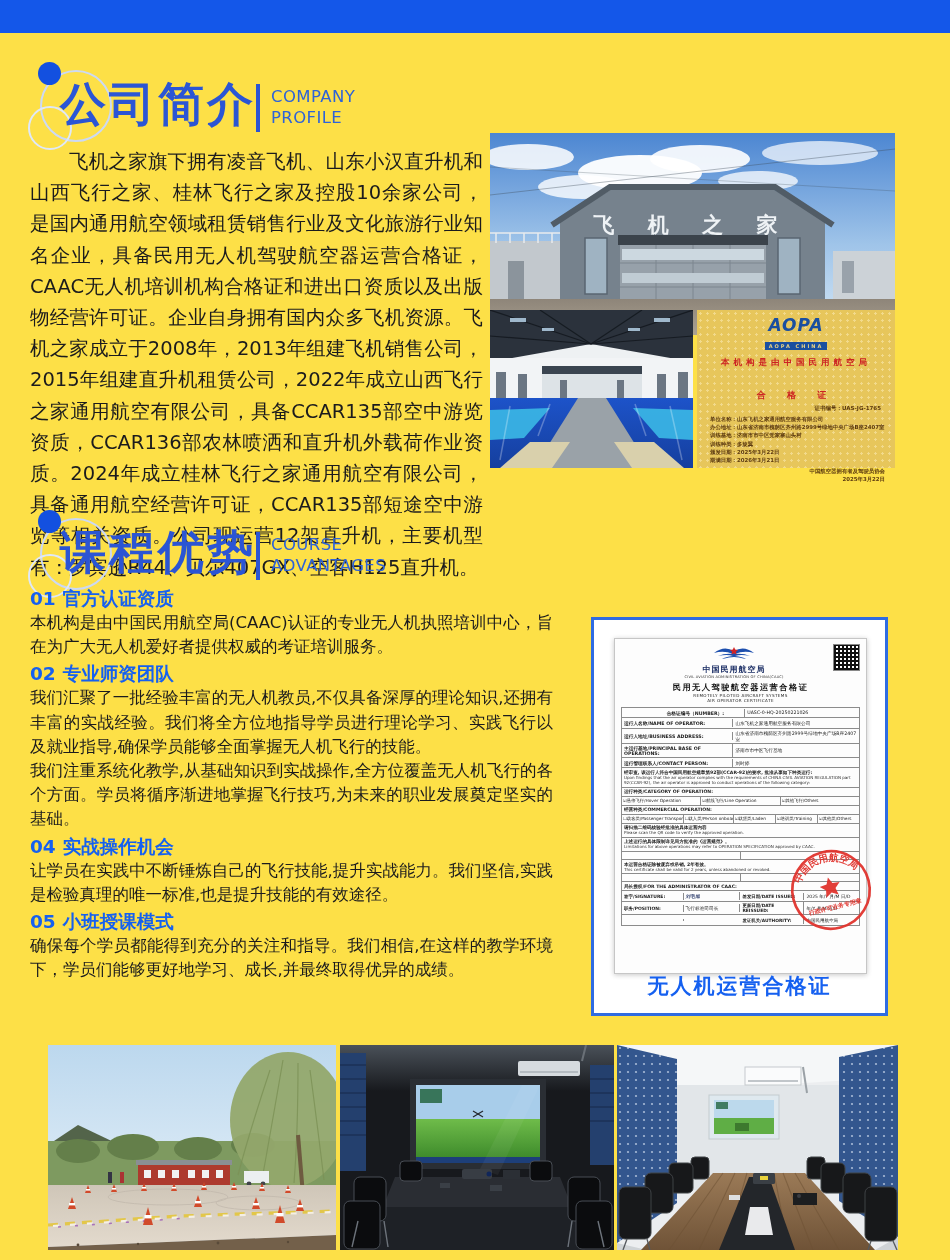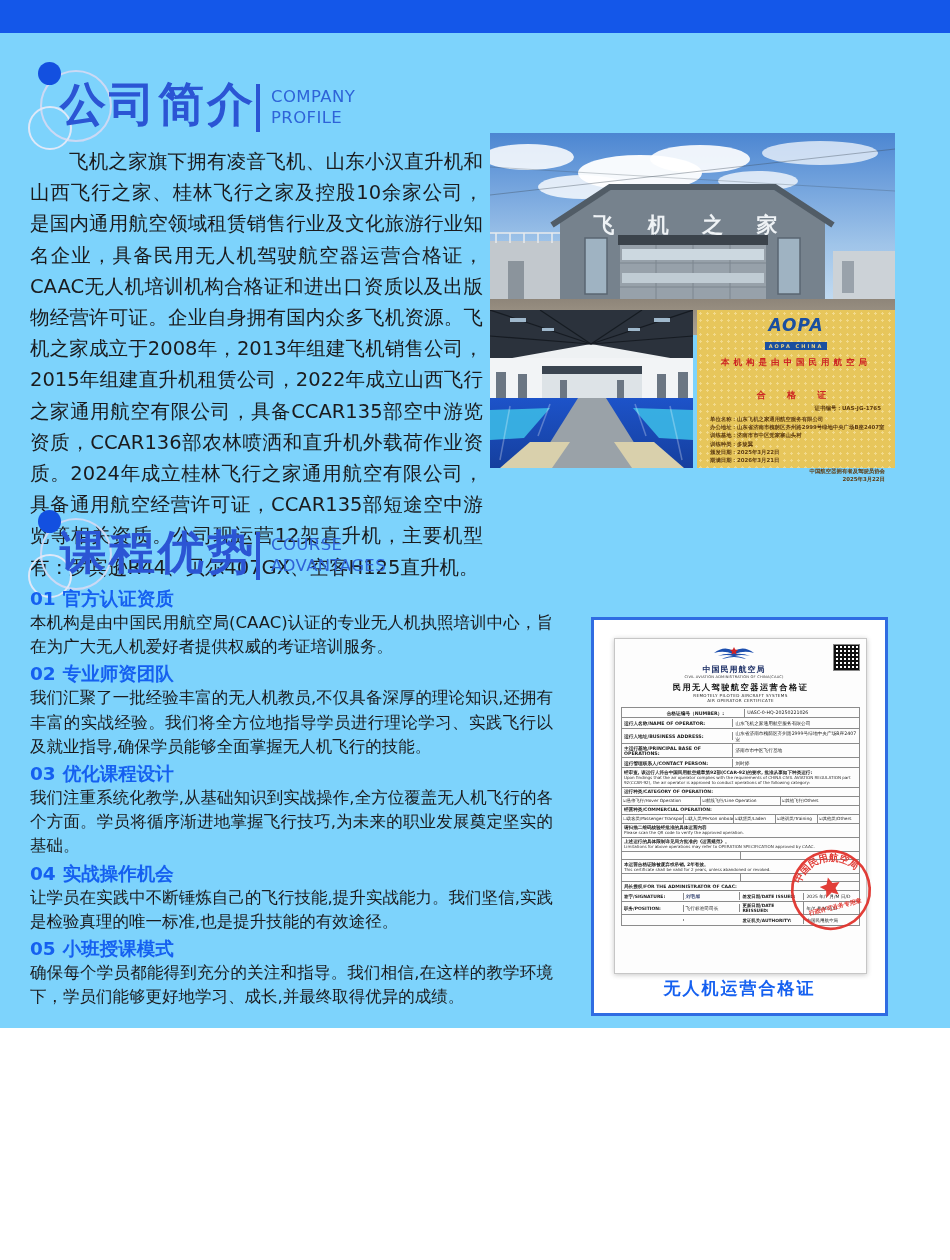--- a/index.html
+++ b/index.html
@@ -1,17 +1,17 @@
 <!DOCTYPE html>
 <html><head>
 <meta charset="utf-8">
 <style>
   html,body{margin:0;padding:0;background:#ffffff;}
   body{font-family:"DejaVu Sans","Liberation Sans",sans-serif;}
-  .canvas{position:relative;width:950px;height:1028px;background:#7dd3fc;overflow:hidden;}
+  .canvas{position:relative;width:950px;height:1260px;background:#fde047;overflow:hidden;}
   .topbar{position:absolute;left:0;top:0;width:950px;height:33px;background:#1457e9;}
 
   
   .hdr{position:absolute;width:430px;height:96px;}
   .hdr .ring1{position:absolute;left:12px;top:10px;width:68px;height:68px;border:2px solid #ccd9f4;border-radius:50%;}
   .hdr .ring2{position:absolute;left:0px;top:46px;width:40px;height:40px;border:2px solid #dfe8f8;border-radius:50%;}
   .hdr .dot{position:absolute;left:10px;top:2px;width:23px;height:23px;border-radius:50%;background:#1350e0;}
   .hdr .cn{position:absolute;left:32px;top:14px;font-size:46px;font-weight:800;color:#2b55d4;letter-spacing:3px;white-space:nowrap;}
   .hdr .vbar{position:absolute;left:228px;top:24px;width:4px;height:48px;background:#2b55d4;}
   .hdr .en{position:absolute;left:243px;top:26px;font-size:16.5px;font-weight:500;color:#2e63d8;line-height:21px;letter-spacing:.4px;}
@@ -69,21 +69,21 @@
   .blank{height:7px;border-top:1px solid #8c8c8c;display:flex;}
   .blank div{flex:1;border-right:1px solid #8c8c8c;}
   .blank div:last-child{border-right:none;}
   .sgrid{display:flex;border-top:1px solid #8c8c8c;min-height:10px;align-items:center;}
   .sgrid .c1{width:26%;padding:1px 2px;font-size:4.5px;font-weight:700;border-right:1px solid #8c8c8c;box-sizing:border-box;}
   .sgrid .c2{width:24%;padding:1px 2px;font-size:4.7px;border-right:1px solid #8c8c8c;box-sizing:border-box;}
   .sgrid .c3{width:27%;padding:1px 2px;font-size:4.4px;font-weight:700;border-right:1px solid #8c8c8c;box-sizing:border-box;}
   .sgrid .c4{flex:1;padding:1px 2px;font-size:4.5px;}
   .sig{font-style:italic;color:#30406e;font-weight:600;}
   .stamp{position:absolute;right:-8px;bottom:40px;width:86px;height:86px;transform:rotate(-14deg);opacity:.93;}
-  .caption{position:absolute;left:0;bottom:13px;width:100%;text-align:center;font-size:17px;font-weight:600;color:#1560f0;letter-spacing:2px;}
+  .caption{position:absolute;left:0;bottom:13px;width:100%;text-align:center;font-size:21px;font-weight:600;color:#1560f0;letter-spacing:2px;}
 </style>
 </head>
 <body>
 
 <div class="canvas">
 
   <div class="topbar"></div>
 
   <div class="hdr" style="left:28px;top:60px;">
     <div class="ring1"></div>
@@ -248,21 +248,20 @@
   <div class="adv">
     <div class="adv-item">
       <div class="adv-t"><span>01</span><span class="sp">官方认证资质</span></div>
       <p class="adv-d">本机构是由中国民用航空局(CAAC)认证的专业无人机执照培训中心，旨在为广大无人机爱好者提供权威的考证培训服务。</p>
     </div>
     <div class="adv-item">
       <div class="adv-t"><span>02</span><span class="sp">专业师资团队</span></div>
       <p class="adv-d">我们汇聚了一批经验丰富的无人机教员,不仅具备深厚的理论知识,还拥有丰富的实战经验。我们将全方位地指导学员进行理论学习、实践飞行以及就业指导,确保学员能够全面掌握无人机飞行的技能。</p>
     </div>
     <div class="adv-item">
-      <div class="adv-t"><span>03</span><span class="sp">优化课程设计</span></div>
       <p class="adv-d">我们注重系统化教学,从基础知识到实战操作,全方位覆盖无人机飞行的各个方面。学员将循序渐进地掌握飞行技巧,为未来的职业发展奠定坚实的基础。</p>
     </div>
     <div class="adv-item">
       <div class="adv-t"><span>04</span><span class="sp">实战操作机会</span></div>
       <p class="adv-d">让学员在实践中不断锤炼自己的飞行技能,提升实战能力。我们坚信,实践是检验真理的唯一标准,也是提升技能的有效途径。</p>
     </div>
     <div class="adv-item">
       <div class="adv-t"><span>05</span><span class="sp">小班授课模式</span></div>
       <p class="adv-d">确保每个学员都能得到充分的关注和指导。我们相信,在这样的教学环境下，学员们能够更好地学习、成长,并最终取得优异的成绩。</p>
     </div>

